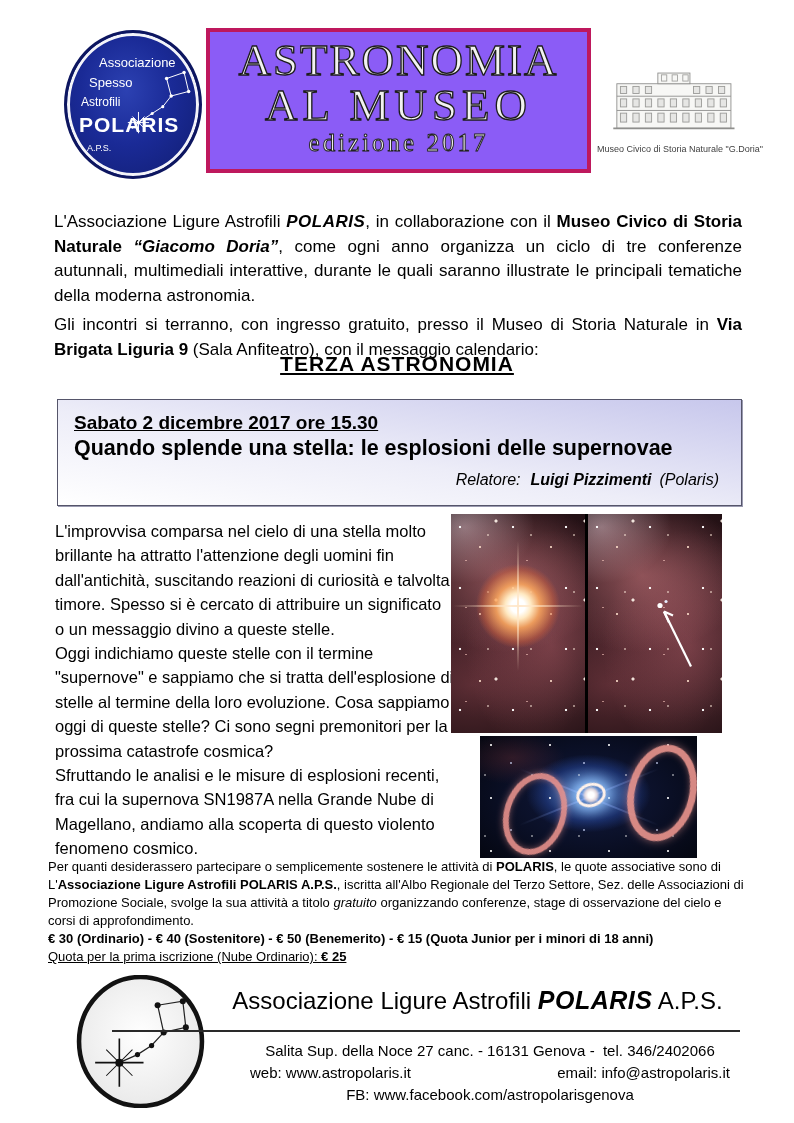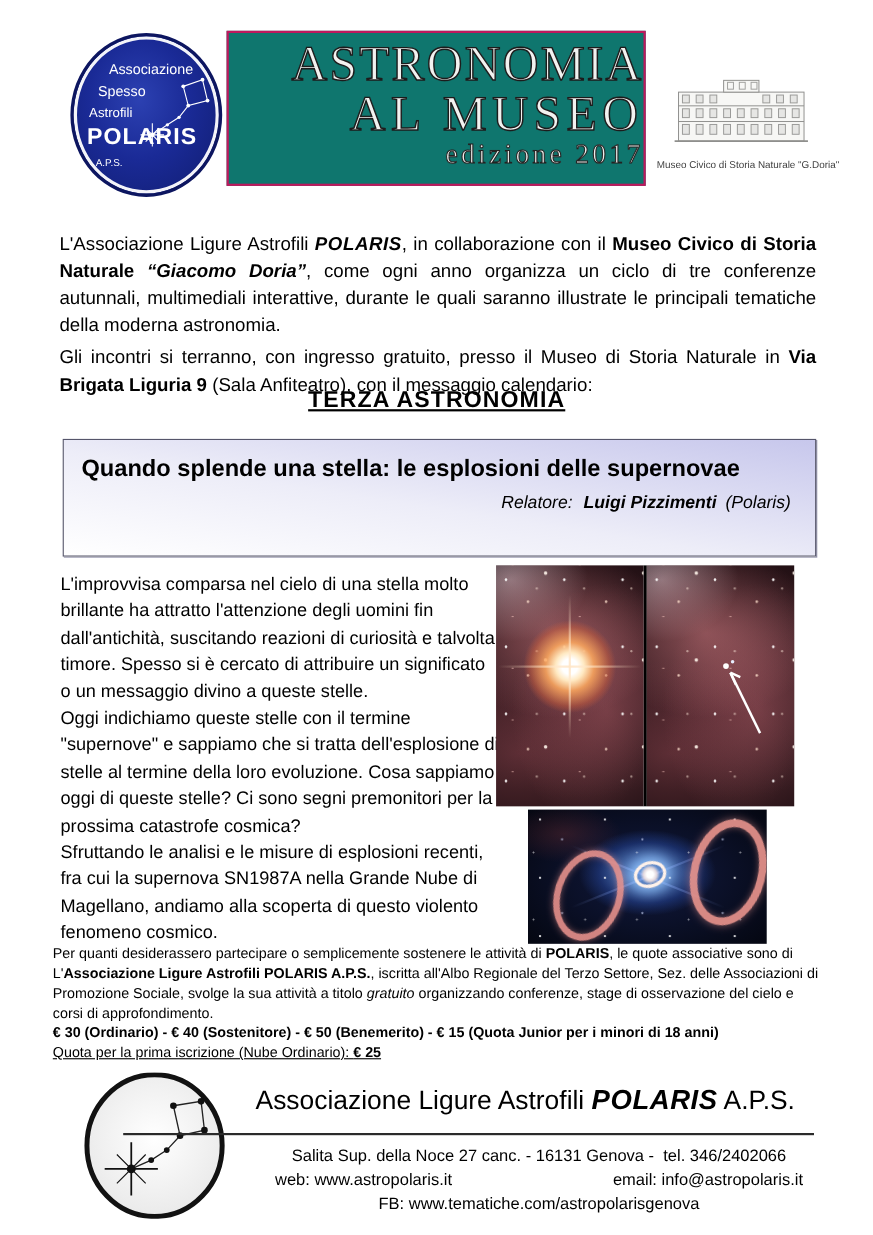--- a/index.html
+++ b/index.html
@@ -11,22 +11,22 @@
             background:radial-gradient(ellipse at 45% 40%, #2c41b2 0%, #1a2a96 45%, #101c6e 100%);
             border:3px solid #0d1660;box-shadow:inset 0 0 0 3px rgba(255,255,255,0.95);}
   .logo-top span{position:absolute;color:#fff;white-space:nowrap;}
   .lt1{left:32px;top:22px;font-size:13px;}
   .lt2{left:22px;top:42px;font-size:13px;}
   .lt3{left:14px;top:62px;font-size:12px;}
   .lt4{left:12px;top:80px;font-size:21px;font-weight:bold;letter-spacing:1px;}
   .lt5{left:20px;top:110px;font-size:9px;}
   .logo-top svg{position:absolute;right:2px;top:12px;}
 
-  .title-box{position:absolute;left:206px;top:28px;width:377px;height:137px;background:#0f766e;
-             border:2px solid #be185d;text-align:right;font-family:"Liberation Serif",serif;}
+  .title-box{position:absolute;left:206px;top:28px;width:377px;height:137px;background:#8b5cf6;
+             border:4px solid #be185d;text-align:center;font-family:"Liberation Serif",serif;}
   .title-line{color:#f2f2f0;-webkit-text-stroke:1.3px #1c1c1c;text-shadow:0 0 1px #333;
               font-weight:normal;line-height:1.0;}
   .tl1{font-size:45px;letter-spacing:2px;margin-top:6px;}
   .tl2{font-size:45px;letter-spacing:5px;}
   .tl3{font-size:25px;letter-spacing:3px;color:#ededeb;-webkit-text-stroke:0.9px #222;margin-top:2px;}
 
   .museum-fig{position:absolute;left:597px;top:57px;width:152px;text-align:center;}
   .museum-caption{font-size:9px;color:#3f3f3f;margin-top:1px;white-space:nowrap;}
 
   
@@ -192,20 +192,21 @@
   </div>
 
   <div class="intro">
     <p><span>L'Associazione Ligure Astrofili </span><span class="polaris-word">POLARIS</span><span>, in collaborazione con il </span><span class="b">Museo Civico di Storia Naturale</span><span class="bi"> “Giacomo Doria”</span><span>, come ogni anno organizza un ciclo di tre conferenze autunnali, multimediali interattive, durante le quali saranno illustrate le principali tematiche della moderna astronomia.</span></p>
     <p><span>Gli incontri si terranno, con ingresso gratuito, presso il Museo di Storia Naturale in </span><span class="b">Via Brigata Liguria 9</span><span> (Sala Anfiteatro), con il messaggio calendario:</span></p>
   </div>
 
   <div class="terza">TERZA ASTRONOMIA</div>
 
   <div class="event-box">
+    <div class="event-date">Sabato 2 dicembre 2017 ore 15.30</div>
     <div class="event-title">Quando splende una stella: le esplosioni delle supernovae</div>
     <div class="event-speaker">
       <span>Relatore:</span><span class="name">Luigi Pizzimenti</span><span>(Polaris)</span>
     </div>
   </div>
 
   <div class="col-text">
     <p>L'improvvisa comparsa nel cielo di una stella molto brillante ha attratto l'attenzione degli uomini fin dall'antichità, suscitando reazioni di curiosità e talvolta timore. Spesso si è cercato di attribuire un significato o un messaggio divino a queste stelle.</p>
     <p>Oggi indichiamo queste stelle con il termine "supernove" e sappiamo che si tratta dell'esplosione di stelle al termine della loro evoluzione. Cosa sappiamo oggi di queste stelle? Ci sono segni premonitori per la prossima catastrofe cosmica?</p>
     <p>Sfruttando le analisi e le misure di esplosioni recenti, fra cui la supernova SN1987A nella Grande Nube di Magellano, andiamo alla scoperta di questo violento fenomeno cosmico.</p>
@@ -264,15 +265,15 @@
 
   <div class="footer-title">
     <span>Associazione Ligure Astrofili </span><span class="polaris-word">POLARIS</span><span> A.P.S.</span>
   </div>
   <div class="footer-line"></div>
   <div class="addr1">Salita Sup. della Noce 27 canc. - 16131 Genova -  tel. 346/2402066</div>
   <div class="addr2">
     <span>web: www.astropolaris.it</span>
     <span>email: info@astropolaris.it</span>
   </div>
-  <div class="addr3">FB: www.tematiche.com/astropolarisgenova</div>
+  <div class="addr3">FB: www.facebook.com/astropolarisgenova</div>
 
 </div>
 
 </body></html>

